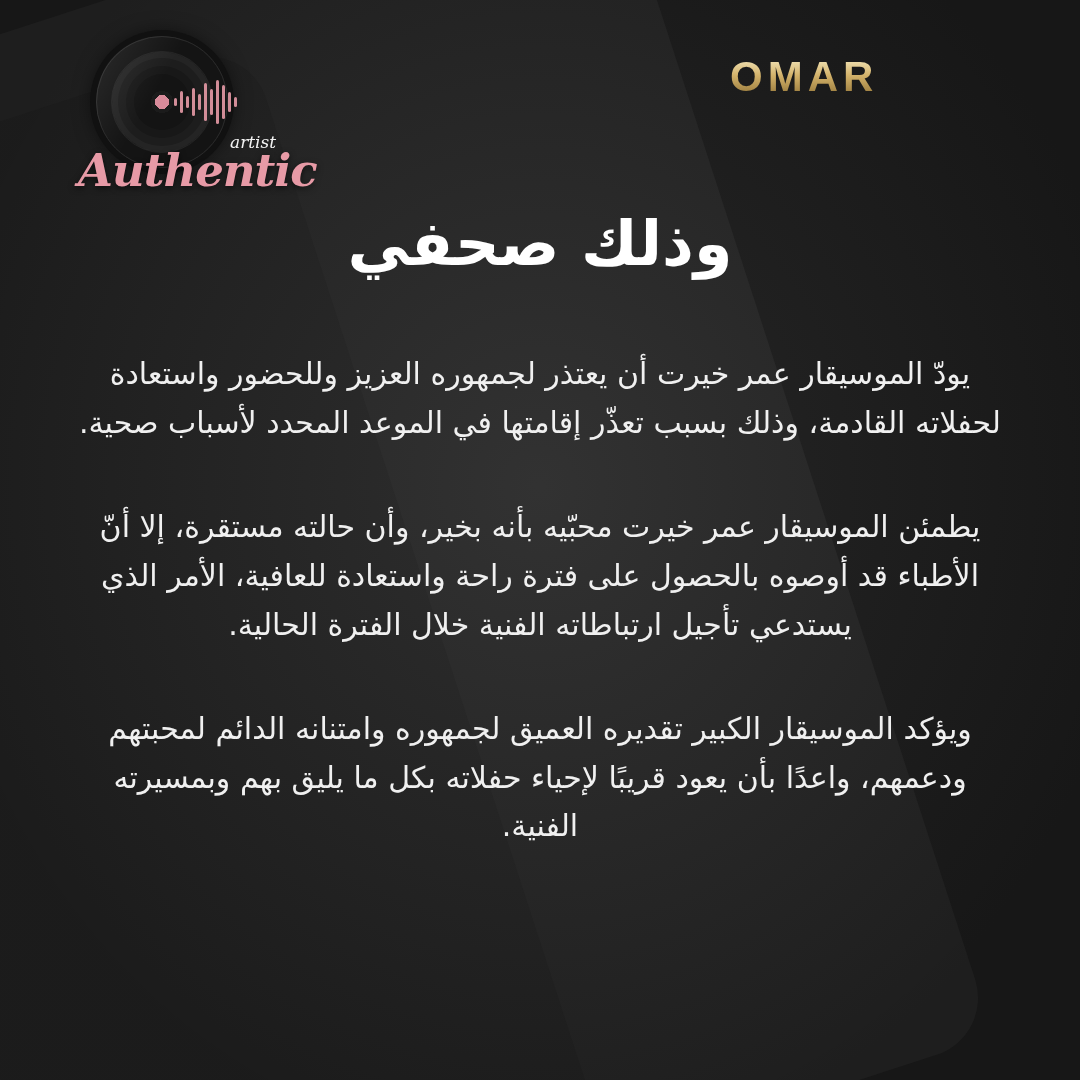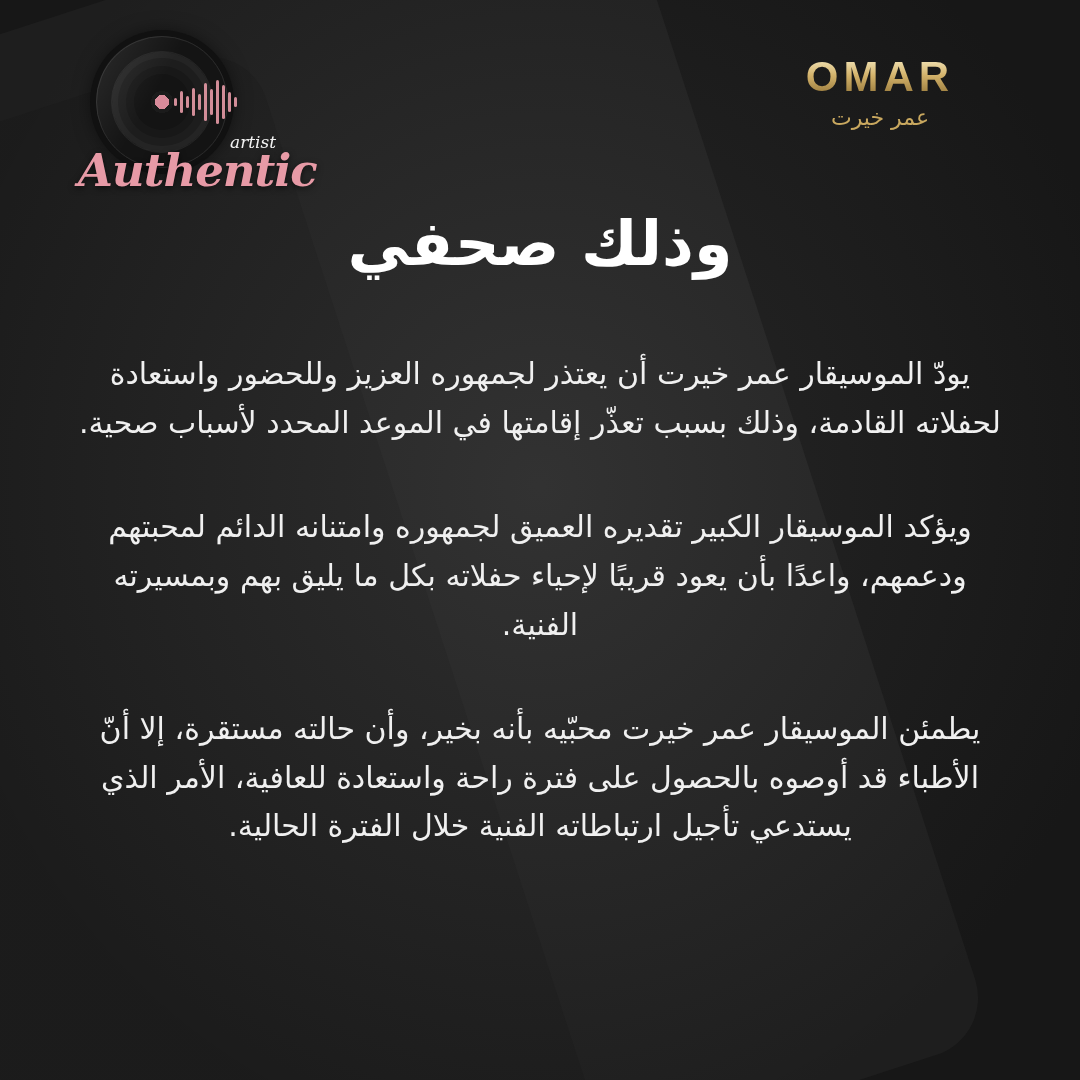--- a/index.html
+++ b/index.html
@@ -129,21 +129,21 @@
     color: #f2f2f2;
     direction: ltr;
   }
 
   
   .logo-omar {
     position: absolute;
     top: 56px;
     right: 50px;
     width: 300px;
-    text-align: center;
+    text-align: left;
     direction: ltr;
   }
   .omar-line1, .omar-line2 {
     font-family: "Liberation Sans", sans-serif;
     font-weight: bold;
     letter-spacing: 5px;
     font-size: 42px;
     line-height: 1.02;
     background: linear-gradient(180deg, #f6e6b4 0%, #c8a martin 40%, #9a7b3c 100%);
     color: #d8bb72;
@@ -212,23 +212,22 @@
         <i style="height:12px"></i>
       <i style="height:22px"></i>
         <i style="height:8px"></i>
     </div>
     <div class="authentic-word">Authentic</div>
     <div class="artist-word">artist</div>
   </div>
 
   <div class="logo-omar">
     <div class="omar-line1">OMAR</div>
-    <div class="omar-ar">عمر خيرت</div>
   </div>
 
   <div class="content">
     <h1 class="headline">وذلك صحفي</h1>
     <p class="para">يودّ الموسيقار عمر خيرت أن يعتذر لجمهوره العزيز وللحضور واستعادة لحفلاته القادمة، وذلك بسبب تعذّر إقامتها في الموعد المحدد لأسباب صحية.</p>
+    <p class="para">يطمئن الموسيقار عمر خيرت محبّيه بأنه بخير، وأن حالته مستقرة، إلا أنّ الأطباء قد أوصوه بالحصول على فترة راحة واستعادة للعافية، الأمر الذي يستدعي تأجيل ارتباطاته الفنية خلال الفترة الحالية.</p>
     <p class="para">ويؤكد الموسيقار الكبير تقديره العميق لجمهوره وامتنانه الدائم لمحبتهم ودعمهم، واعدًا بأن يعود قريبًا لإحياء حفلاته بكل ما يليق بهم وبمسيرته الفنية.</p>
-    <p class="para">يطمئن الموسيقار عمر خيرت محبّيه بأنه بخير، وأن حالته مستقرة، إلا أنّ الأطباء قد أوصوه بالحصول على فترة راحة واستعادة للعافية، الأمر الذي يستدعي تأجيل ارتباطاته الفنية خلال الفترة الحالية.</p>
   </div>
 
 </div>
 
 </body></html>

